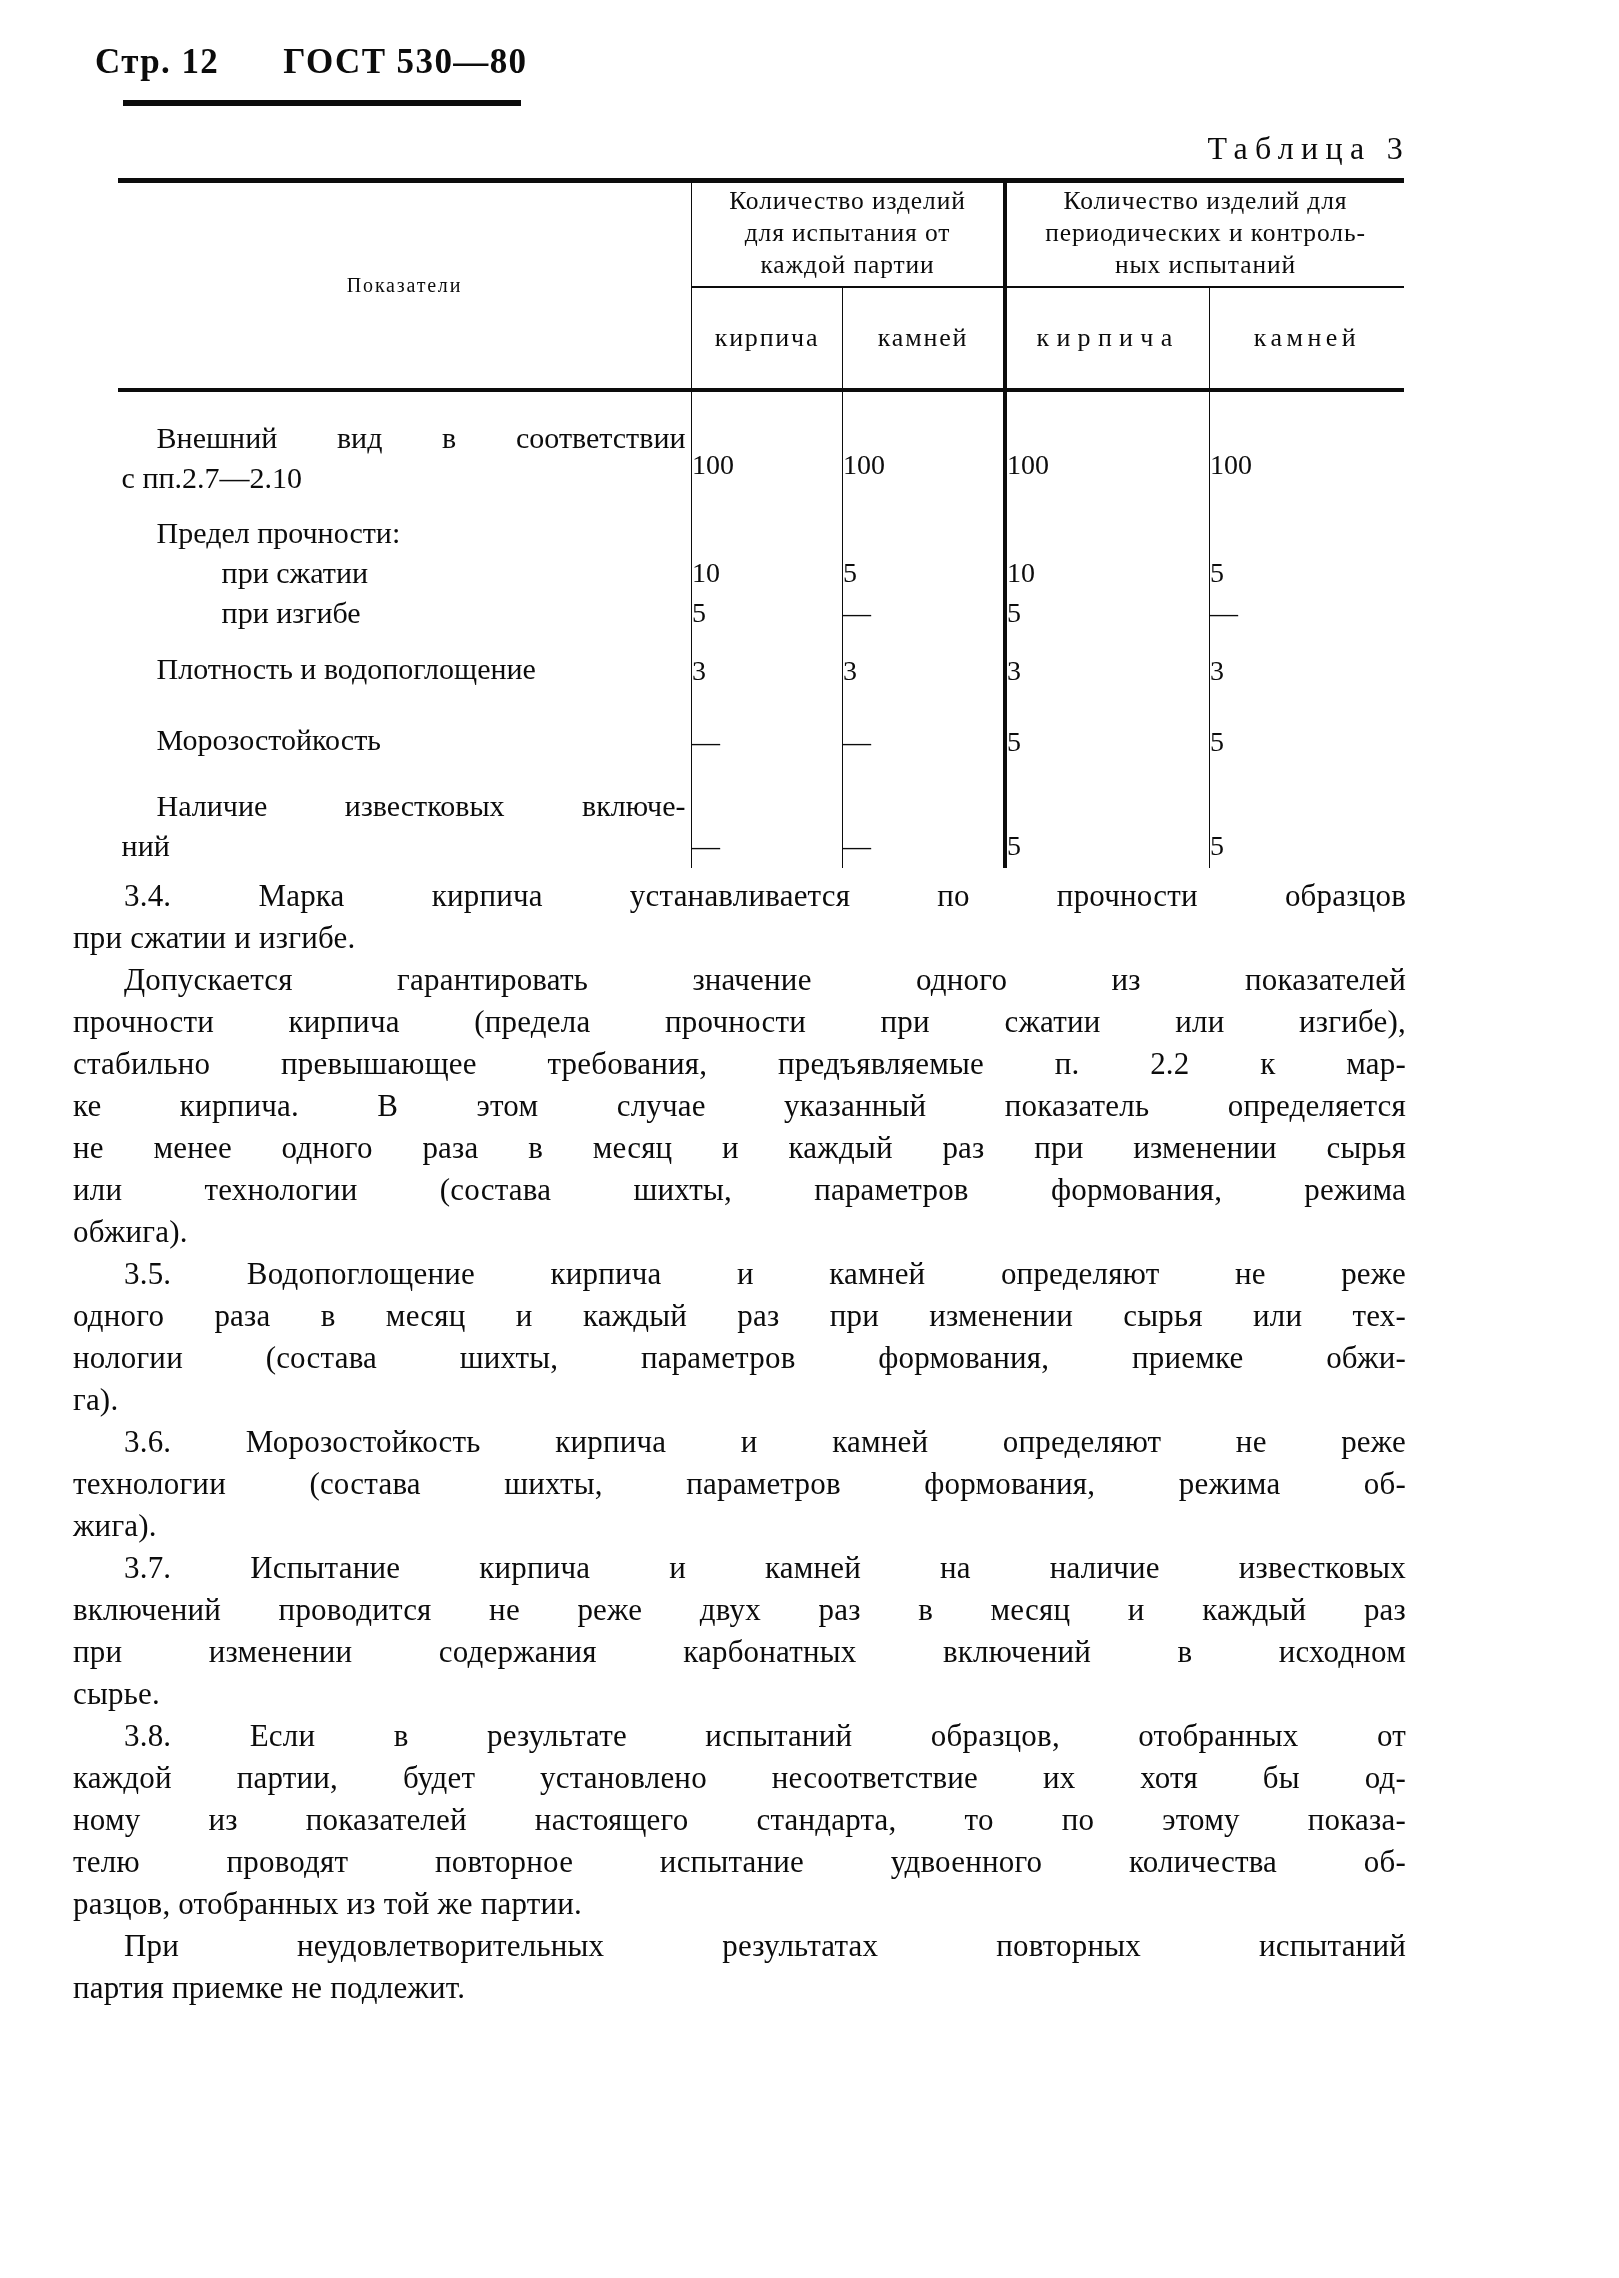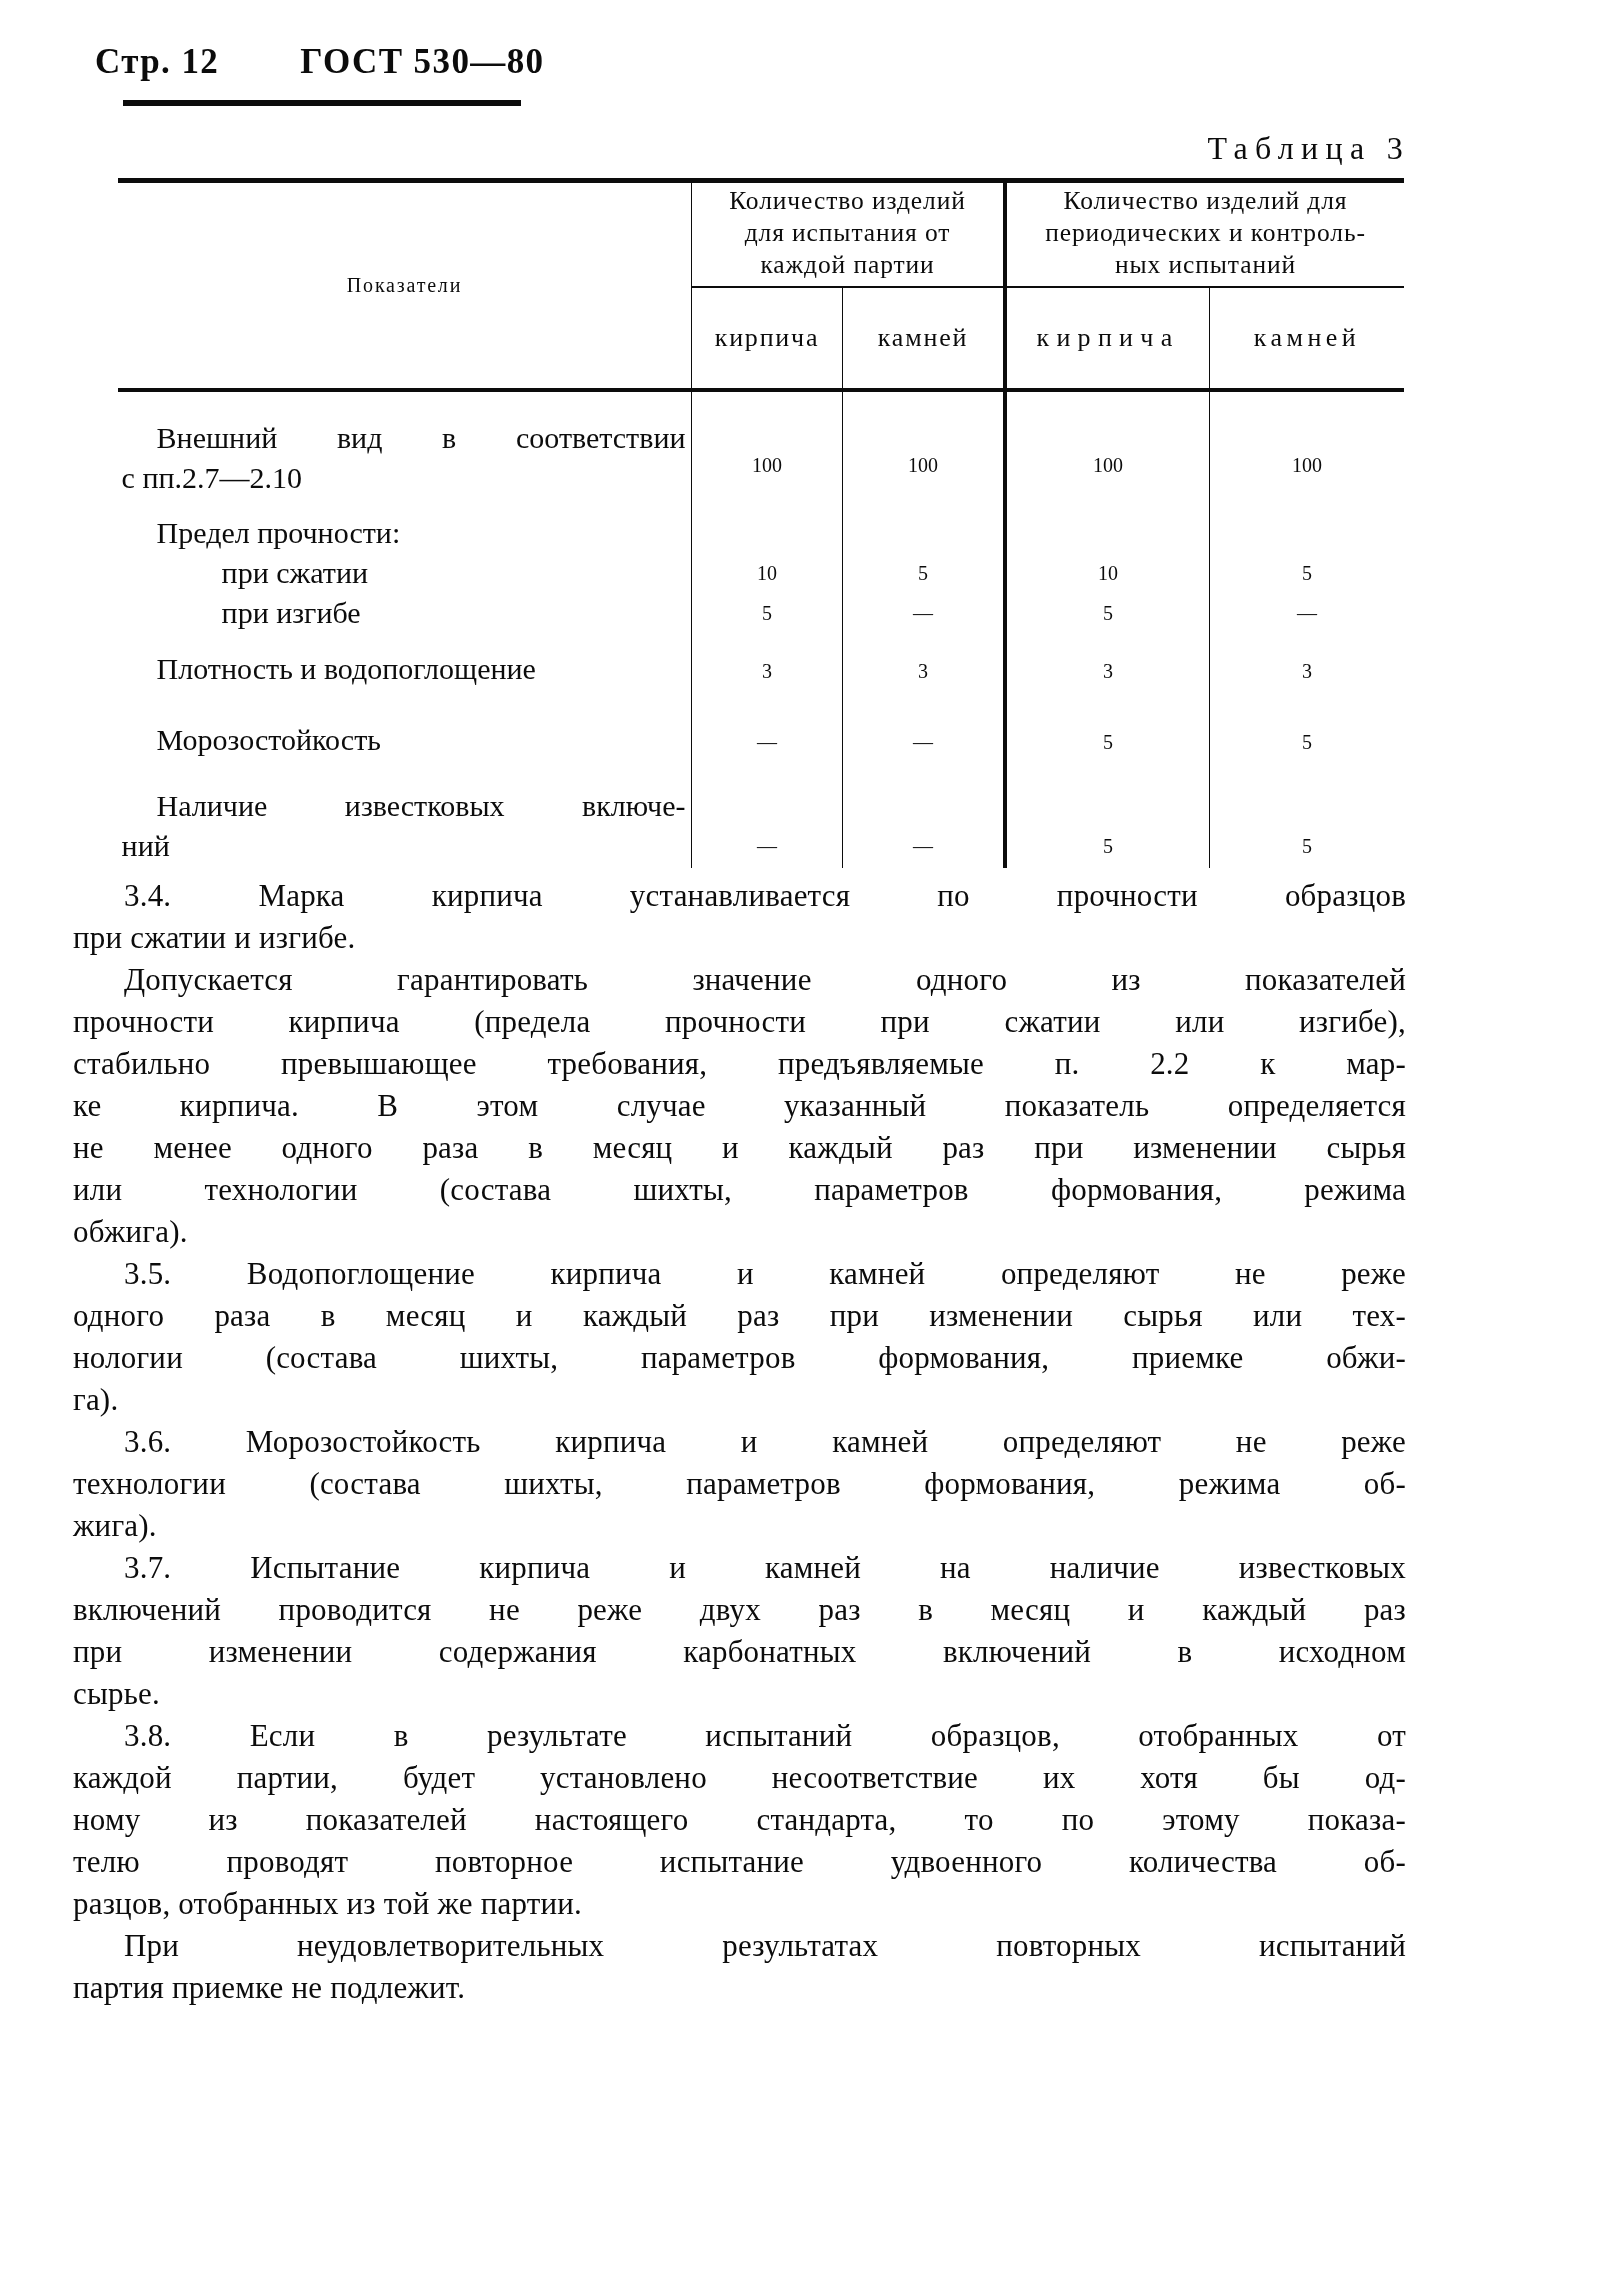--- a/index.html
+++ b/index.html
@@ -9,21 +9,21 @@
     width: 1619px; height: 2278px;
     background: #ffffff;
     color: #0c0c0c;
     font-family: "Liberation Serif", "DejaVu Serif", serif;
     overflow: hidden;
   }
 
   
   .doc-header {
     position: absolute; left: 95px; top: 42px;
-    display: flex; gap: 81px;
+    display: flex; gap: 64px;
     font-size: 35px; font-weight: bold; letter-spacing: 1.4px;
     white-space: nowrap;
   }
   .header-rule {
     position: absolute; left: 123px; top: 100px;
     width: 398px; height: 5.5px; background: #0c0c0c;
   }
   .table-caption {
     position: absolute; top: 130px; right: 209px;
     font-size: 32px; letter-spacing: 7.3px; white-space: nowrap;
@@ -62,21 +62,21 @@
     display: grid;
     grid-template-columns: 573px 151px 161px 206px 195px;
     grid-template-rows: 114px 136px 71px 71px 84px;
   }
   .bl2 { border-left: 1.8px solid #0c0c0c; }
   .bl5 { border-left: 4.5px solid #0c0c0c; }
   .lab { font-size: 30px; line-height: 40px; padding-left: 3.6px; padding-right: 5.5px; }
   .lab .ind1 { padding-left: 35px; }
   .lab .ind2 { padding-left: 100px; }
   .jl { text-align: justify; text-align-last: justify; }
-  .val { text-align: center; font-size: 20px; line-height: 40px; }
+  .val { text-align: left; font-size: 28px; line-height: 40px; }
   .pt28 { padding-top: 25.5px; } .pt8 { padding-top: 7.3px; }
   .pt58 { padding-top: 53px; } .pt52 { padding-top: 47px; }
   .pt10 { padding-top: 9px; } .pt46 { padding-top: 42px; }
   .pt2  { padding-top: 1.8px; }
 
   
   .paras {
     position: absolute; left: 73px; top: 875px; width: 1333px;
     font-size: 31px; letter-spacing: 0.2px;
   }

